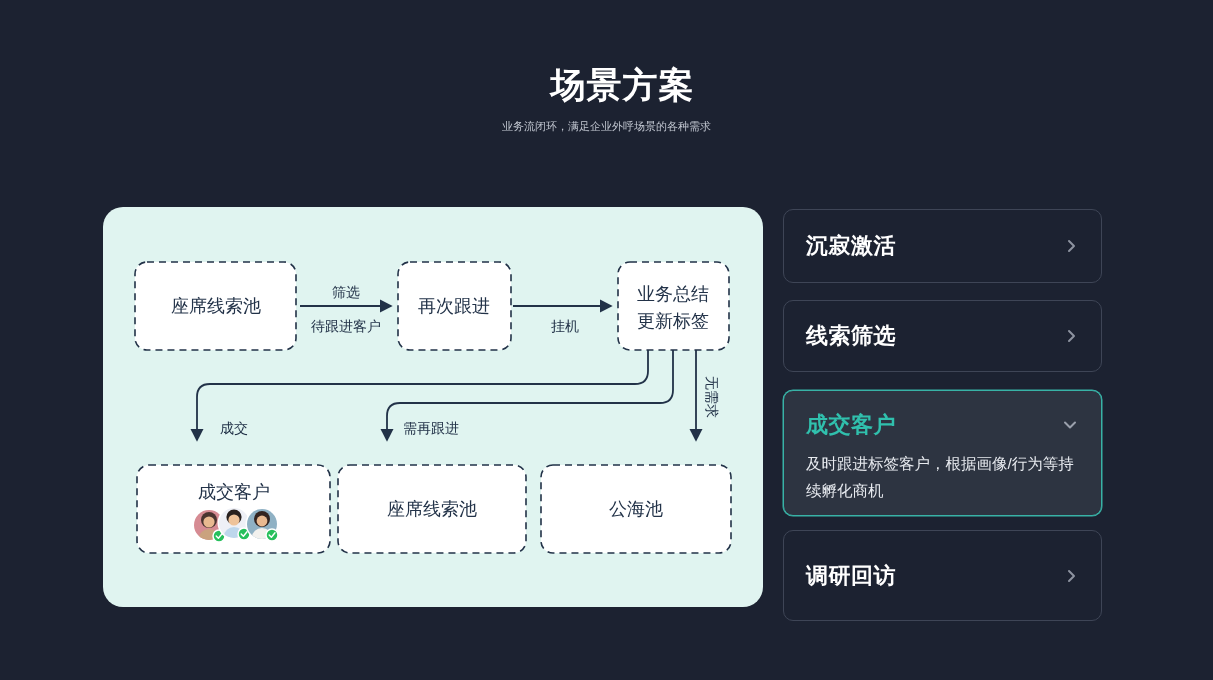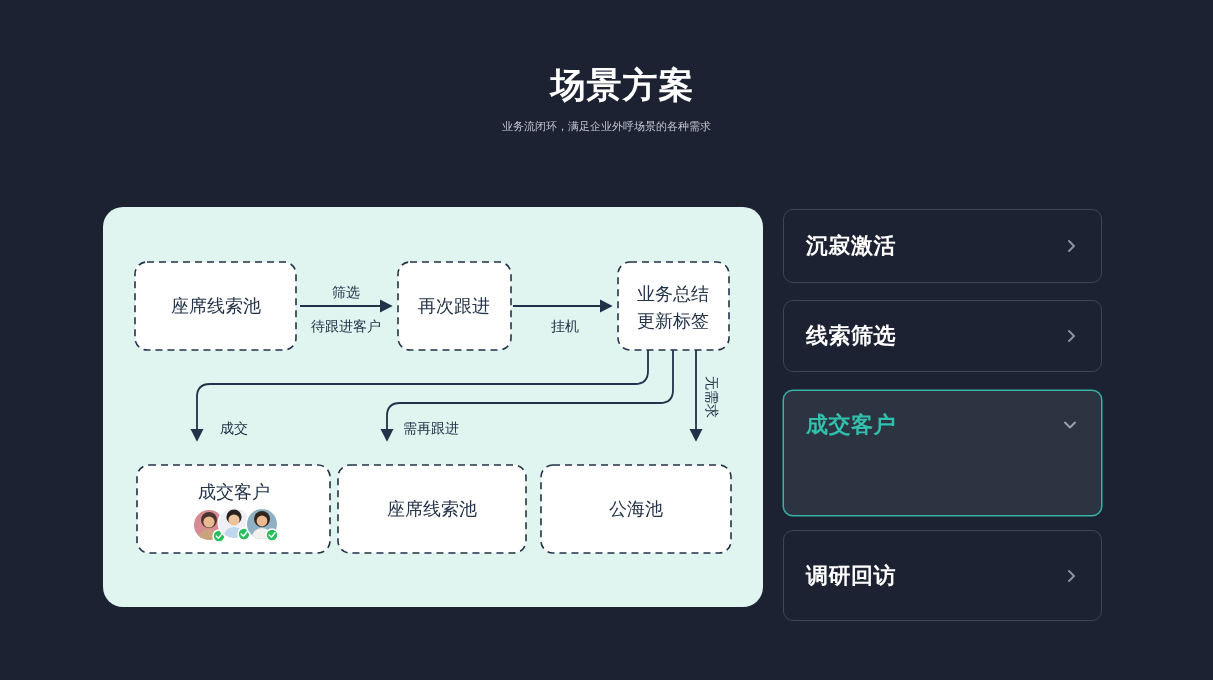--- a/index.html
+++ b/index.html
@@ -224,20 +224,21 @@
     </svg>
   </div>
 
   <div class="scenario-card expanded">
     <div class="expanded-head">
       <span class="card-label">成交客户</span>
       <svg class="chev" width="18" height="18" viewBox="0 0 18 18">
         <polyline points="4,6.5 9,11.5 14,6.5" fill="none" stroke="#9aa0ac" stroke-width="2" stroke-linecap="round" stroke-linejoin="round"></polyline>
       </svg>
     </div>
+    <p class="card-desc">及时跟进标签客户，根据画像/行为等持续孵化商机</p>
   </div>
 
   <div class="scenario-card card-4">
     <span class="card-label">调研回访</span>
     <svg class="chev" width="16" height="16" viewBox="0 0 16 16">
       <polyline points="6,3 11,8 6,13" fill="none" stroke="#8d93a0" stroke-width="2" stroke-linecap="round" stroke-linejoin="round"></polyline>
     </svg>
   </div>
 
 </aside>

